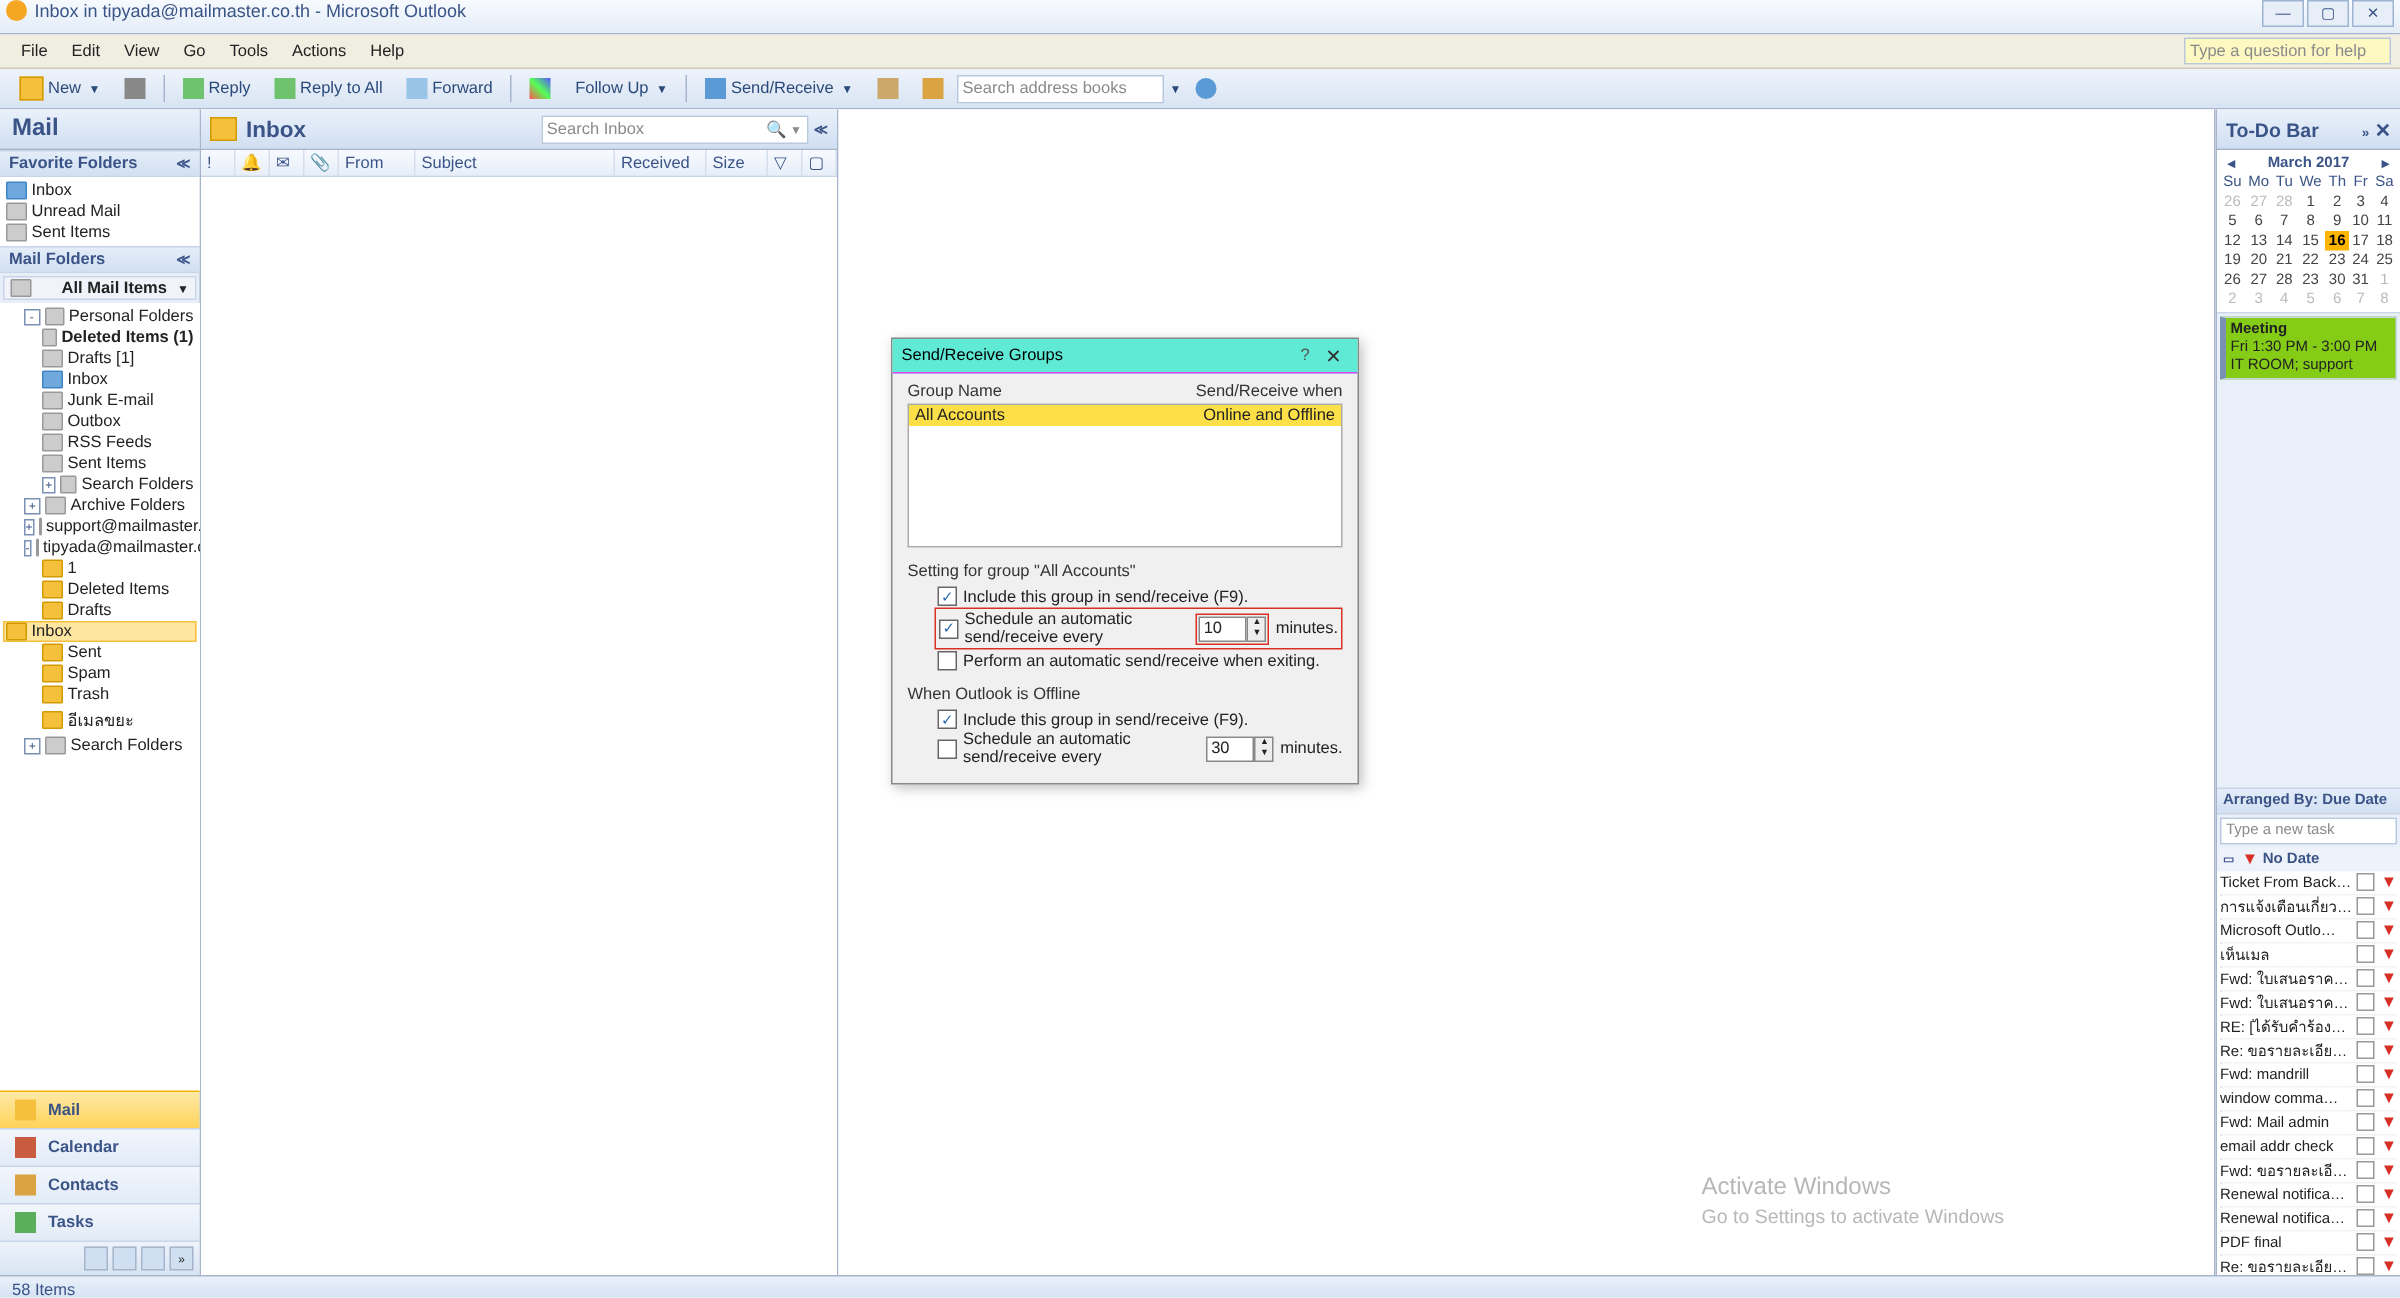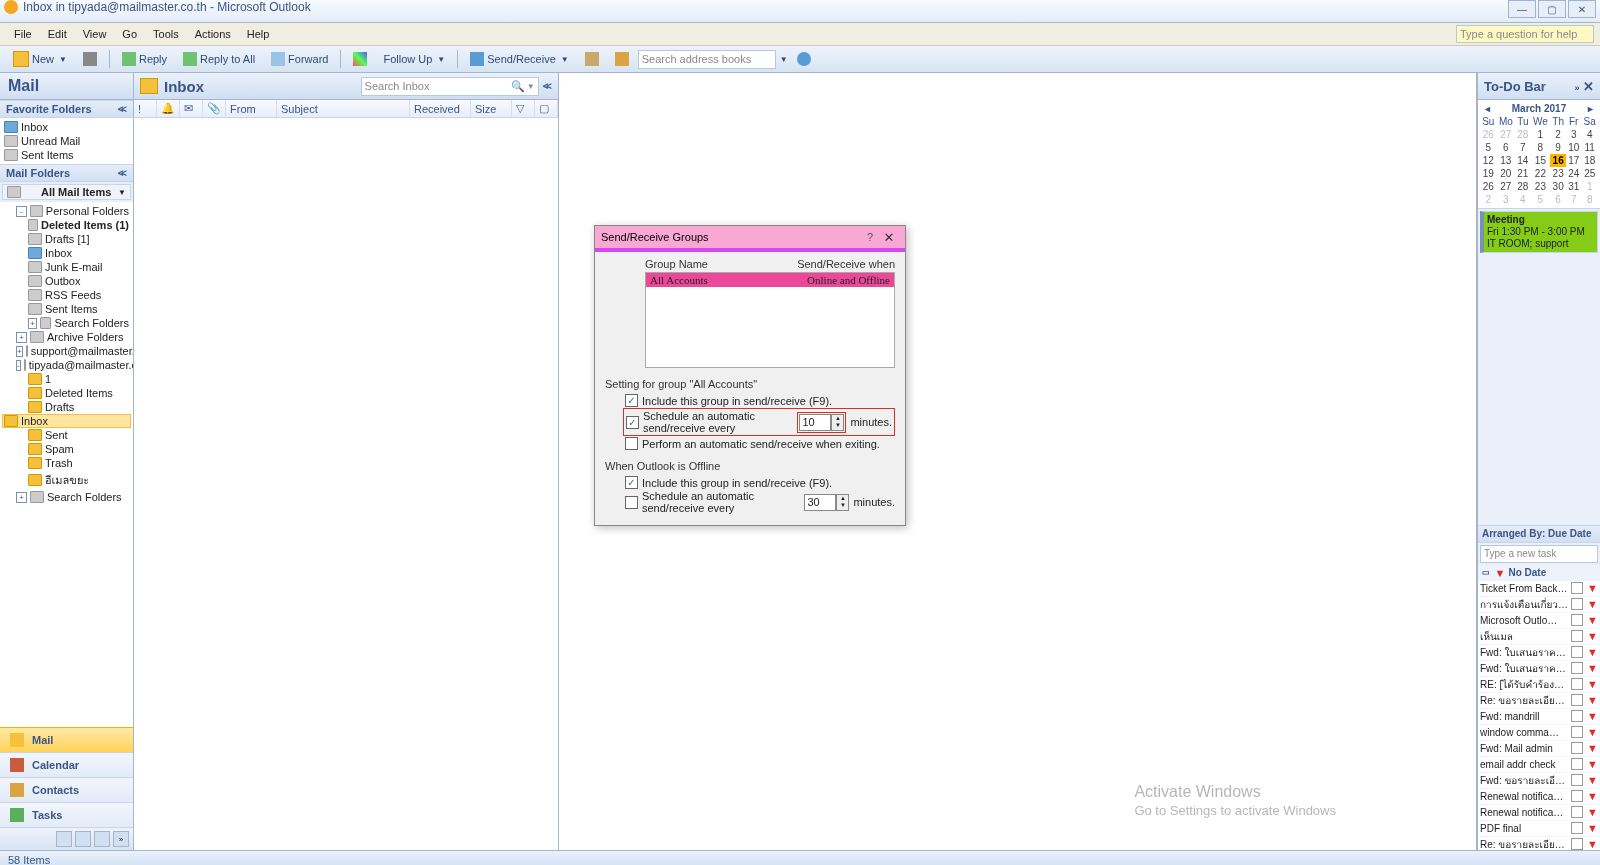--- a/index.html
+++ b/index.html
@@ -68,34 +68,34 @@
   .task-list{flex:1;overflow:hidden;background:#fff;padding:0 2px;}
   .task-row{display:flex;align-items:center;height:15px;font-size:10px;border-bottom:1px dotted #e4e9f2;}
   .task-row .t-name{flex:1;white-space:nowrap;overflow:hidden;text-overflow:ellipsis;}
   .flag{color:#d93025;font-size:11px;margin-left:2px;}
   .chk{width:10px;height:10px;border:1px solid #999;margin:0 2px;display:inline-block;}
   
   .statusbar{height:18px;background:linear-gradient(#eaf1fb,#d0dff2);border-top:1px solid #a6b5cc;display:flex;align-items:center;padding:0 8px;font-size:11px;color:#3b5487;}
   
   .dialog-mask{position:absolute;inset:0;pointer-events:none;}
   .dialog{position:absolute;left:594px;top:225px;width:310px;background:#f0f0f0;border:1px solid #888;box-shadow:2px 2px 8px rgba(0,0,0,.25);font-size:11px;pointer-events:auto;}
-  .dialog-title{height:22px;display:flex;align-items:center;padding:0 6px;background:#f9a8d4;color:#000;border-bottom:4px solid #d946ef;}
+  .dialog-title{height:22px;display:flex;align-items:center;padding:0 6px;background:#5eead4;color:#000;border-bottom:1px solid #d946ef;}
   .dialog-title .spacer{flex:1;}
   .dialog-title .d-help{width:18px;text-align:center;color:#555;cursor:default;}
   .dialog-title .d-close{width:20px;text-align:center;font-size:13px;color:#333;cursor:default;}
   .dialog-body{padding:6px 10px 10px;}
   .dlg-info{display:flex;gap:8px;margin-bottom:8px;}
   .dlg-info-icon{width:28px;height:28px;background:linear-gradient(#7bb8f0,#3d85c6);border-radius:4px;flex:none;margin-top:2px;}
   .dlg-info-text{line-height:1.25;color:#333;}
-  .dlg-cols{display:flex;gap:22px;margin-left:40px;}
+  .dlg-cols{display:flex;gap:22px;}
   .dlg-list{flex:1;}
   .dlg-list-h{display:flex;color:#333;margin-bottom:2px;}
   .dlg-list-h span:first-child{flex:1;}
   .dlg-list-body{height:94px;border:1px solid #aaa;background:#fff;font-size:11px;}
-  .dlg-list-row{display:flex;padding:1px 4px;background:#ec4899;font-family:Liberation Serif, serif;}
+  .dlg-list-row{display:flex;padding:1px 4px;background:#fde047;}
   .dlg-list-row span:first-child{flex:1;}
   .dlg-btncol{display:flex;flex-direction:column;gap:3px;}
   .dlg-btn{width:56px;height:20px;border:1px solid #aaa;background:linear-gradient(#fdfdfd,#e6e6e6);display:flex;align-items:center;justify-content:center;cursor:default;font-size:11px;}
   .fieldset-label{color:#333;margin:10px 0 4px;}
   .chkline{display:flex;align-items:center;gap:4px;margin:1px 0 1px 20px;}
   .chkline.redbox{border:1px solid #d93025;padding:1px 2px;margin-left:18px;}
   .chkbox{width:11px;height:11px;border:1px solid #666;background:#fff;display:inline-flex;align-items:center;justify-content:center;font-size:10px;color:#2b6cb0;flex:none;}
   .spin{width:26px;height:15px;border:1px solid #888;background:#fff;display:inline-flex;align-items:center;padding:0 2px;}
   .spin-btns{width:11px;height:15px;border:1px solid #888;display:inline-flex;flex-direction:column;background:#eee;}
   .spin-btns span{flex:1;font-size:6px;text-align:center;line-height:6px;}

